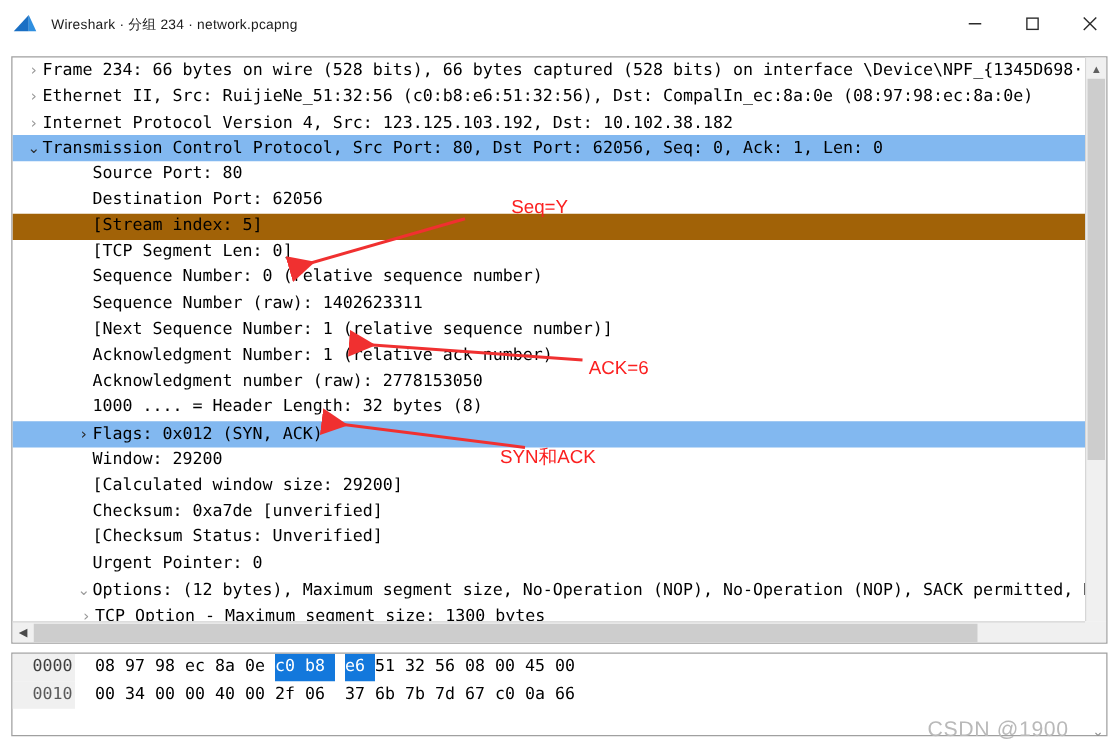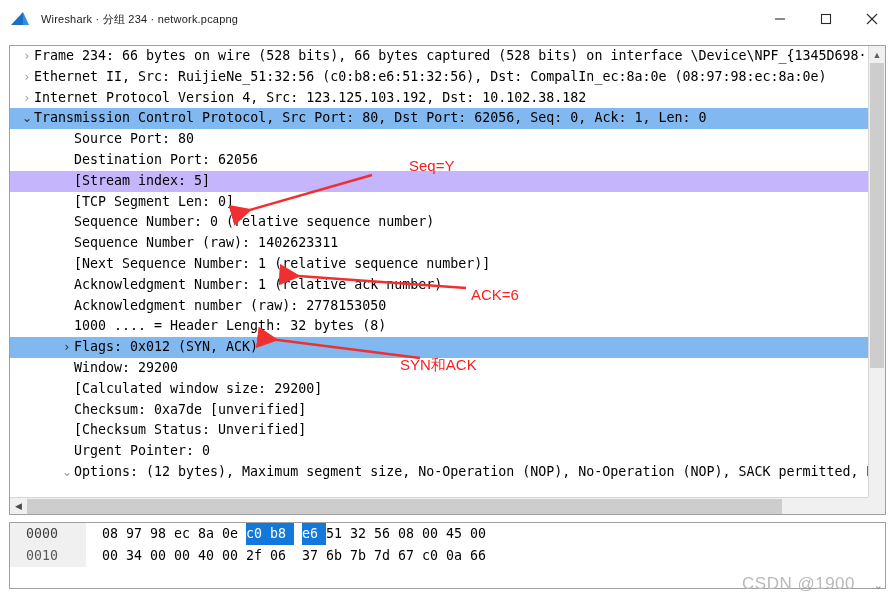--- a/index.html
+++ b/index.html
@@ -44,21 +44,21 @@
     height:20.8px;line-height:20.8px;white-space:nowrap;
     font-family:"DejaVu Sans Mono","Liberation Mono",monospace;
     font-size:13.3px;color:#000;position:relative;
   }
   .row .chev{
     display:inline-block;width:14px;text-align:center;color:#9a9a9a;
     font-family:"DejaVu Sans",sans-serif;font-size:12px;
   }
   .row.sel{background:#82b8f0;}
   .row.sel .chev{color:#2b2b2b;}
-  .row.light{background:#c4b5fd;}
+  .row.light{background:#a16207;}
   .ind0{padding-left:10px;}
   .ind1{padding-left:50px;}
   .ind2{padding-left:52px;}
   .txt{display:inline;}
 
   
   .vscroll{
     position:absolute;right:0;top:0;width:17px;bottom:17px;
     background:#f0f0f0;border-left:1px solid #d6d6d6;box-sizing:border-box;
   }
@@ -90,21 +90,21 @@
   .hex-pane{
     position:absolute;left:9px;top:522px;width:877px;height:67px;
     border:1px solid #a0a0a0;background:#ffffff;box-sizing:border-box;overflow:hidden;
   }
   .hex-row{
     height:22px;line-height:22px;white-space:nowrap;
     font-family:"DejaVu Sans Mono","Liberation Mono",monospace;font-size:13.3px;
     display:flex;align-items:center;
   }
   .hex-off{
-    width:76px;padding-left:16px;box-sizing:border-box;color:#5a5a5a;
+    width:50px;padding-left:16px;box-sizing:border-box;color:#5a5a5a;
     background:#f0f0f0;height:22px;line-height:22px;flex:0 0 auto;
   }
   .hex-row:first-child .hex-off{color:#3f3f3f;}
   .hex-bytes{padding-left:16px;color:#000;}
   .hex-bytes .b{display:inline-block;width:24px;}
   .hex-bytes .b.gap{margin-right:8px;}
   .hex-bytes .b.hl{background:#1378dc;color:#ffffff;}
 
   
   .anno{
@@ -167,20 +167,21 @@
         <div class="row ind1"><span class="chev"></span><span class="txt">Acknowledgment Number: 1   (relative ack number)</span></div>
         <div class="row ind1"><span class="chev"></span><span class="txt">Acknowledgment number (raw): 2778153050</span></div>
         <div class="row ind1"><span class="chev"></span><span class="txt">1000 .... = Header Length: 32 bytes (8)</span></div>
         <div class="row ind1 sel"><span class="chev">›</span><span class="txt">Flags: 0x012 (SYN, ACK)</span></div>
         <div class="row ind1"><span class="chev"></span><span class="txt">Window: 29200</span></div>
         <div class="row ind1"><span class="chev"></span><span class="txt">[Calculated window size: 29200]</span></div>
         <div class="row ind1"><span class="chev"></span><span class="txt">Checksum: 0xa7de [unverified]</span></div>
         <div class="row ind1"><span class="chev"></span><span class="txt">[Checksum Status: Unverified]</span></div>
         <div class="row ind1"><span class="chev"></span><span class="txt">Urgent Pointer: 0</span></div>
         <div class="row ind1"><span class="chev">⌄</span><span class="txt">Options: (12 bytes), Maximum segment size, No-Operation (NOP), No-Operation (NOP), SACK permitted, N</span></div>
+        <div class="row ind2"><span class="chev">›</span><span class="txt">TCP Option - Maximum segment size: 1300 bytes</span></div>
       </div>
 
     <div class="vscroll">
       <div class="arrow">▲</div>
       <div class="thumb"></div>
     </div>
 
     <div class="hscroll">
       <div class="harrow">◀</div>
       <div class="hthumb" style="width:755px;"></div>

